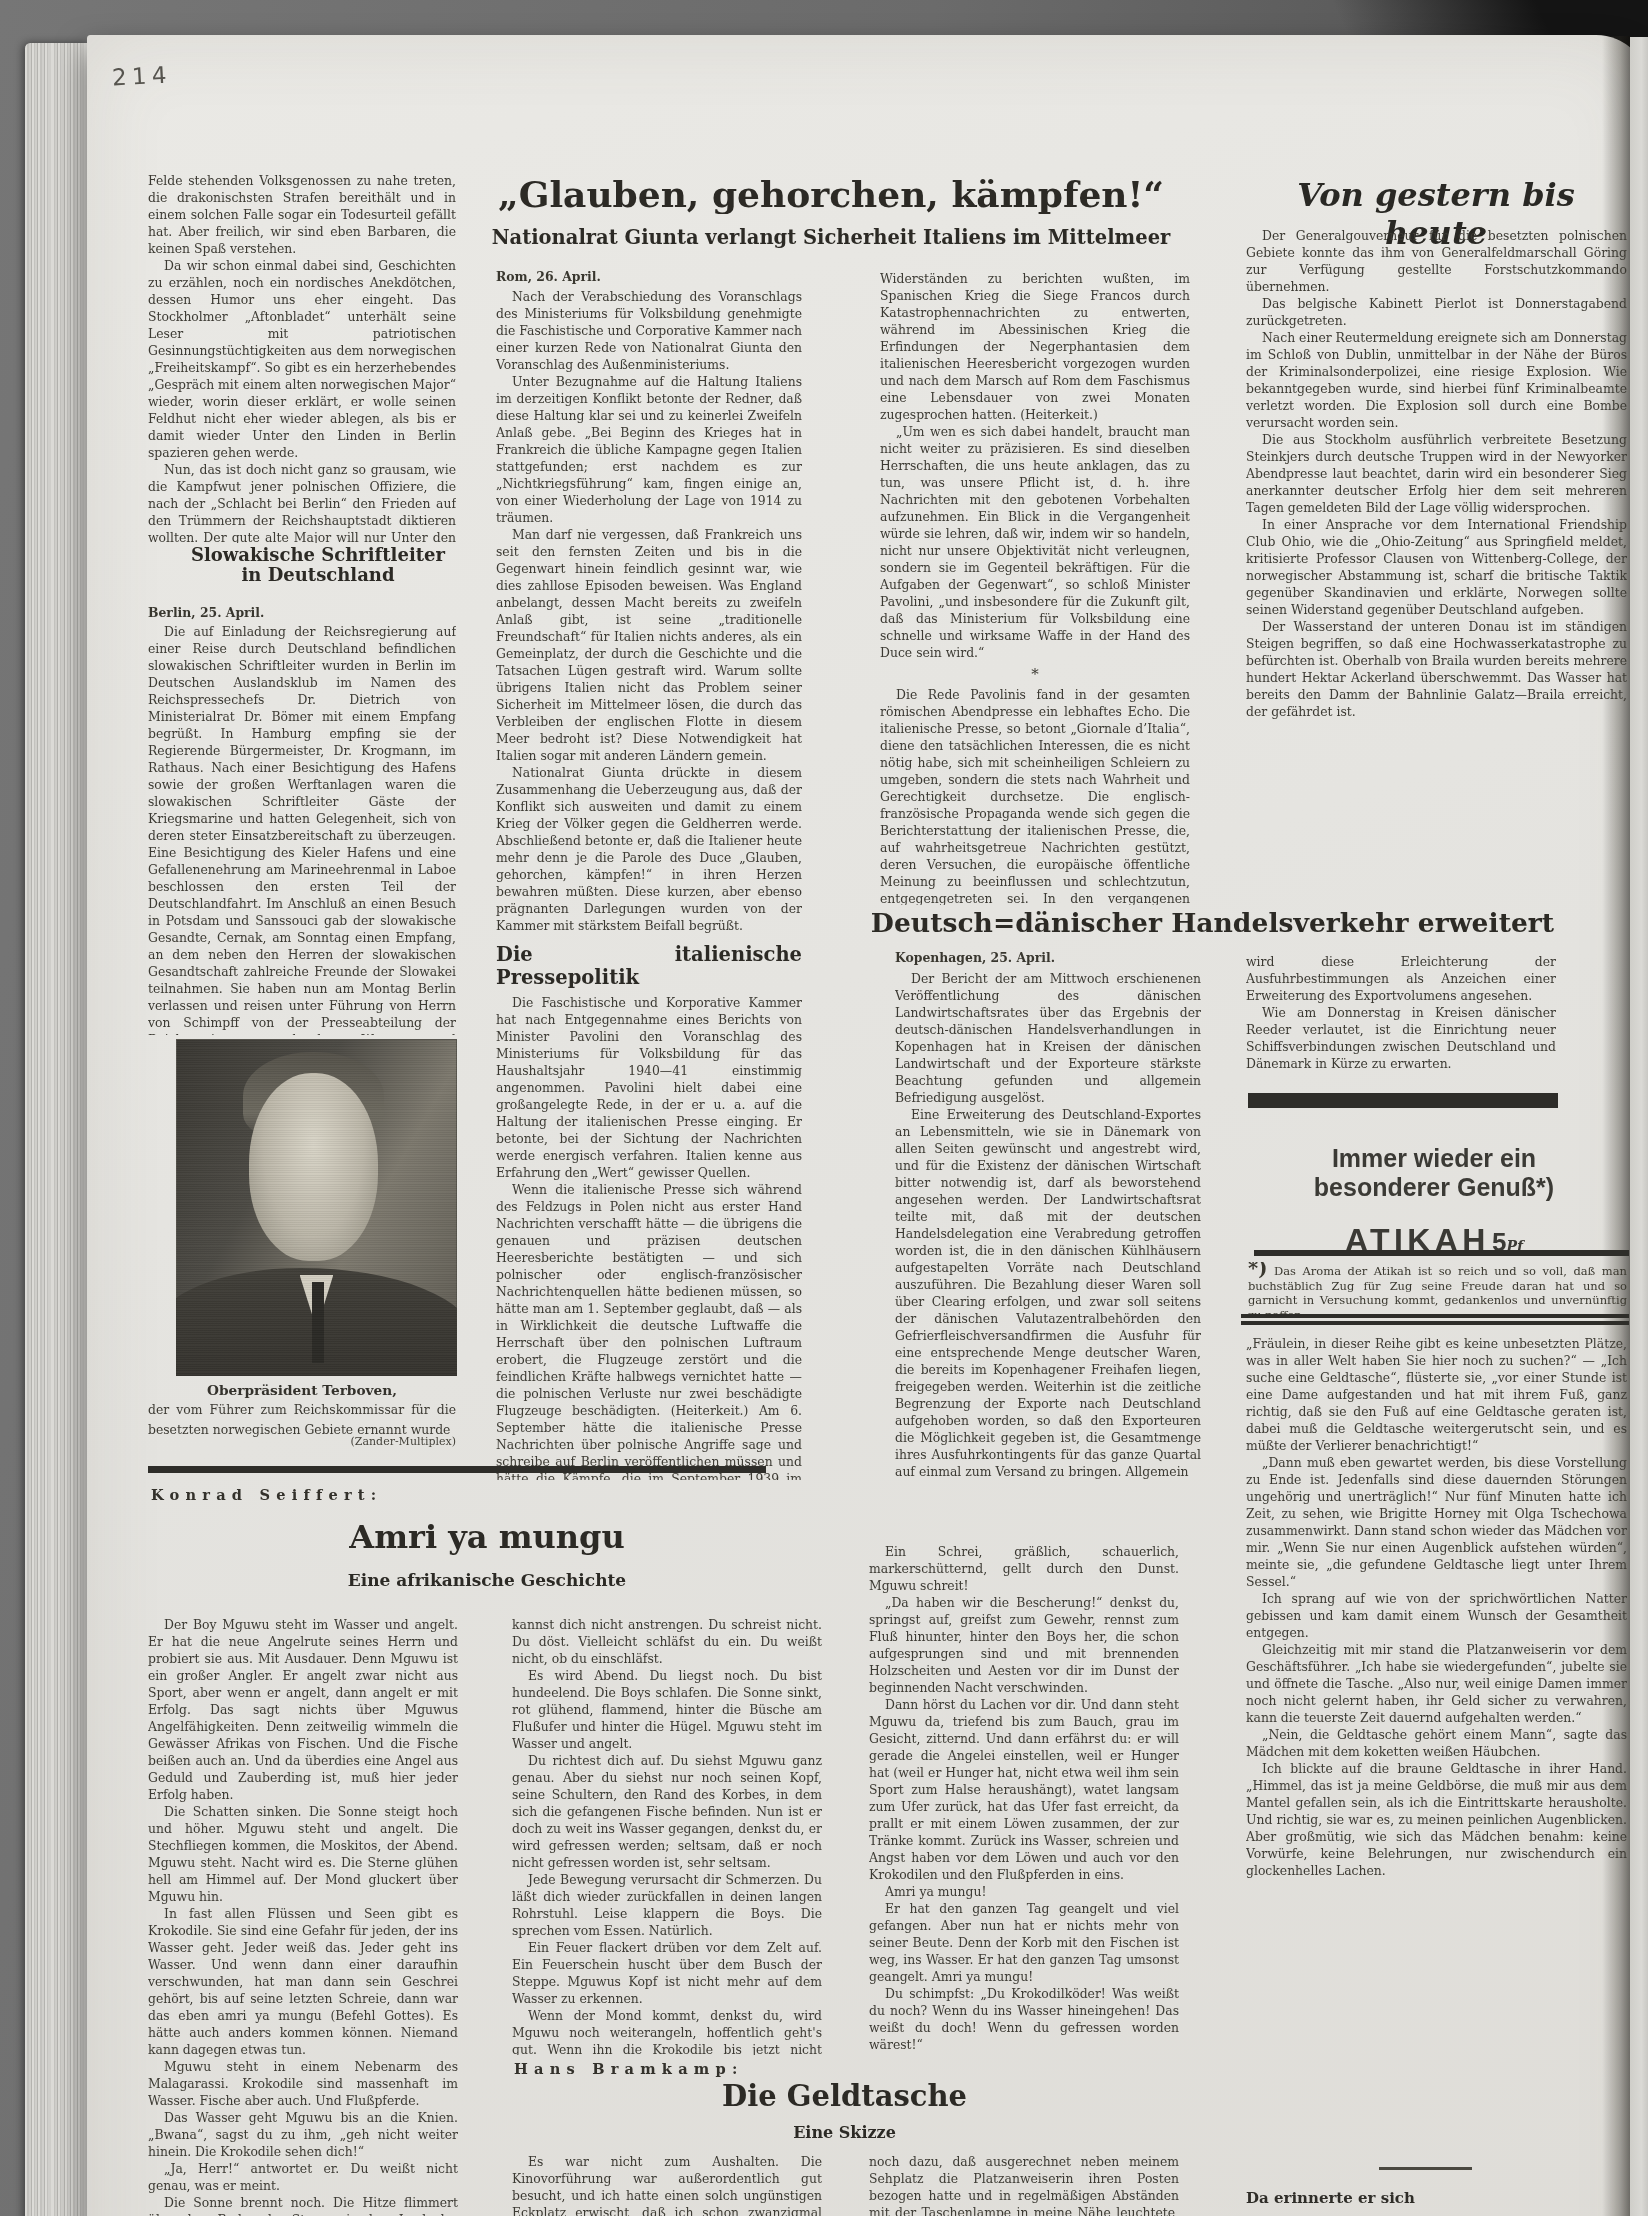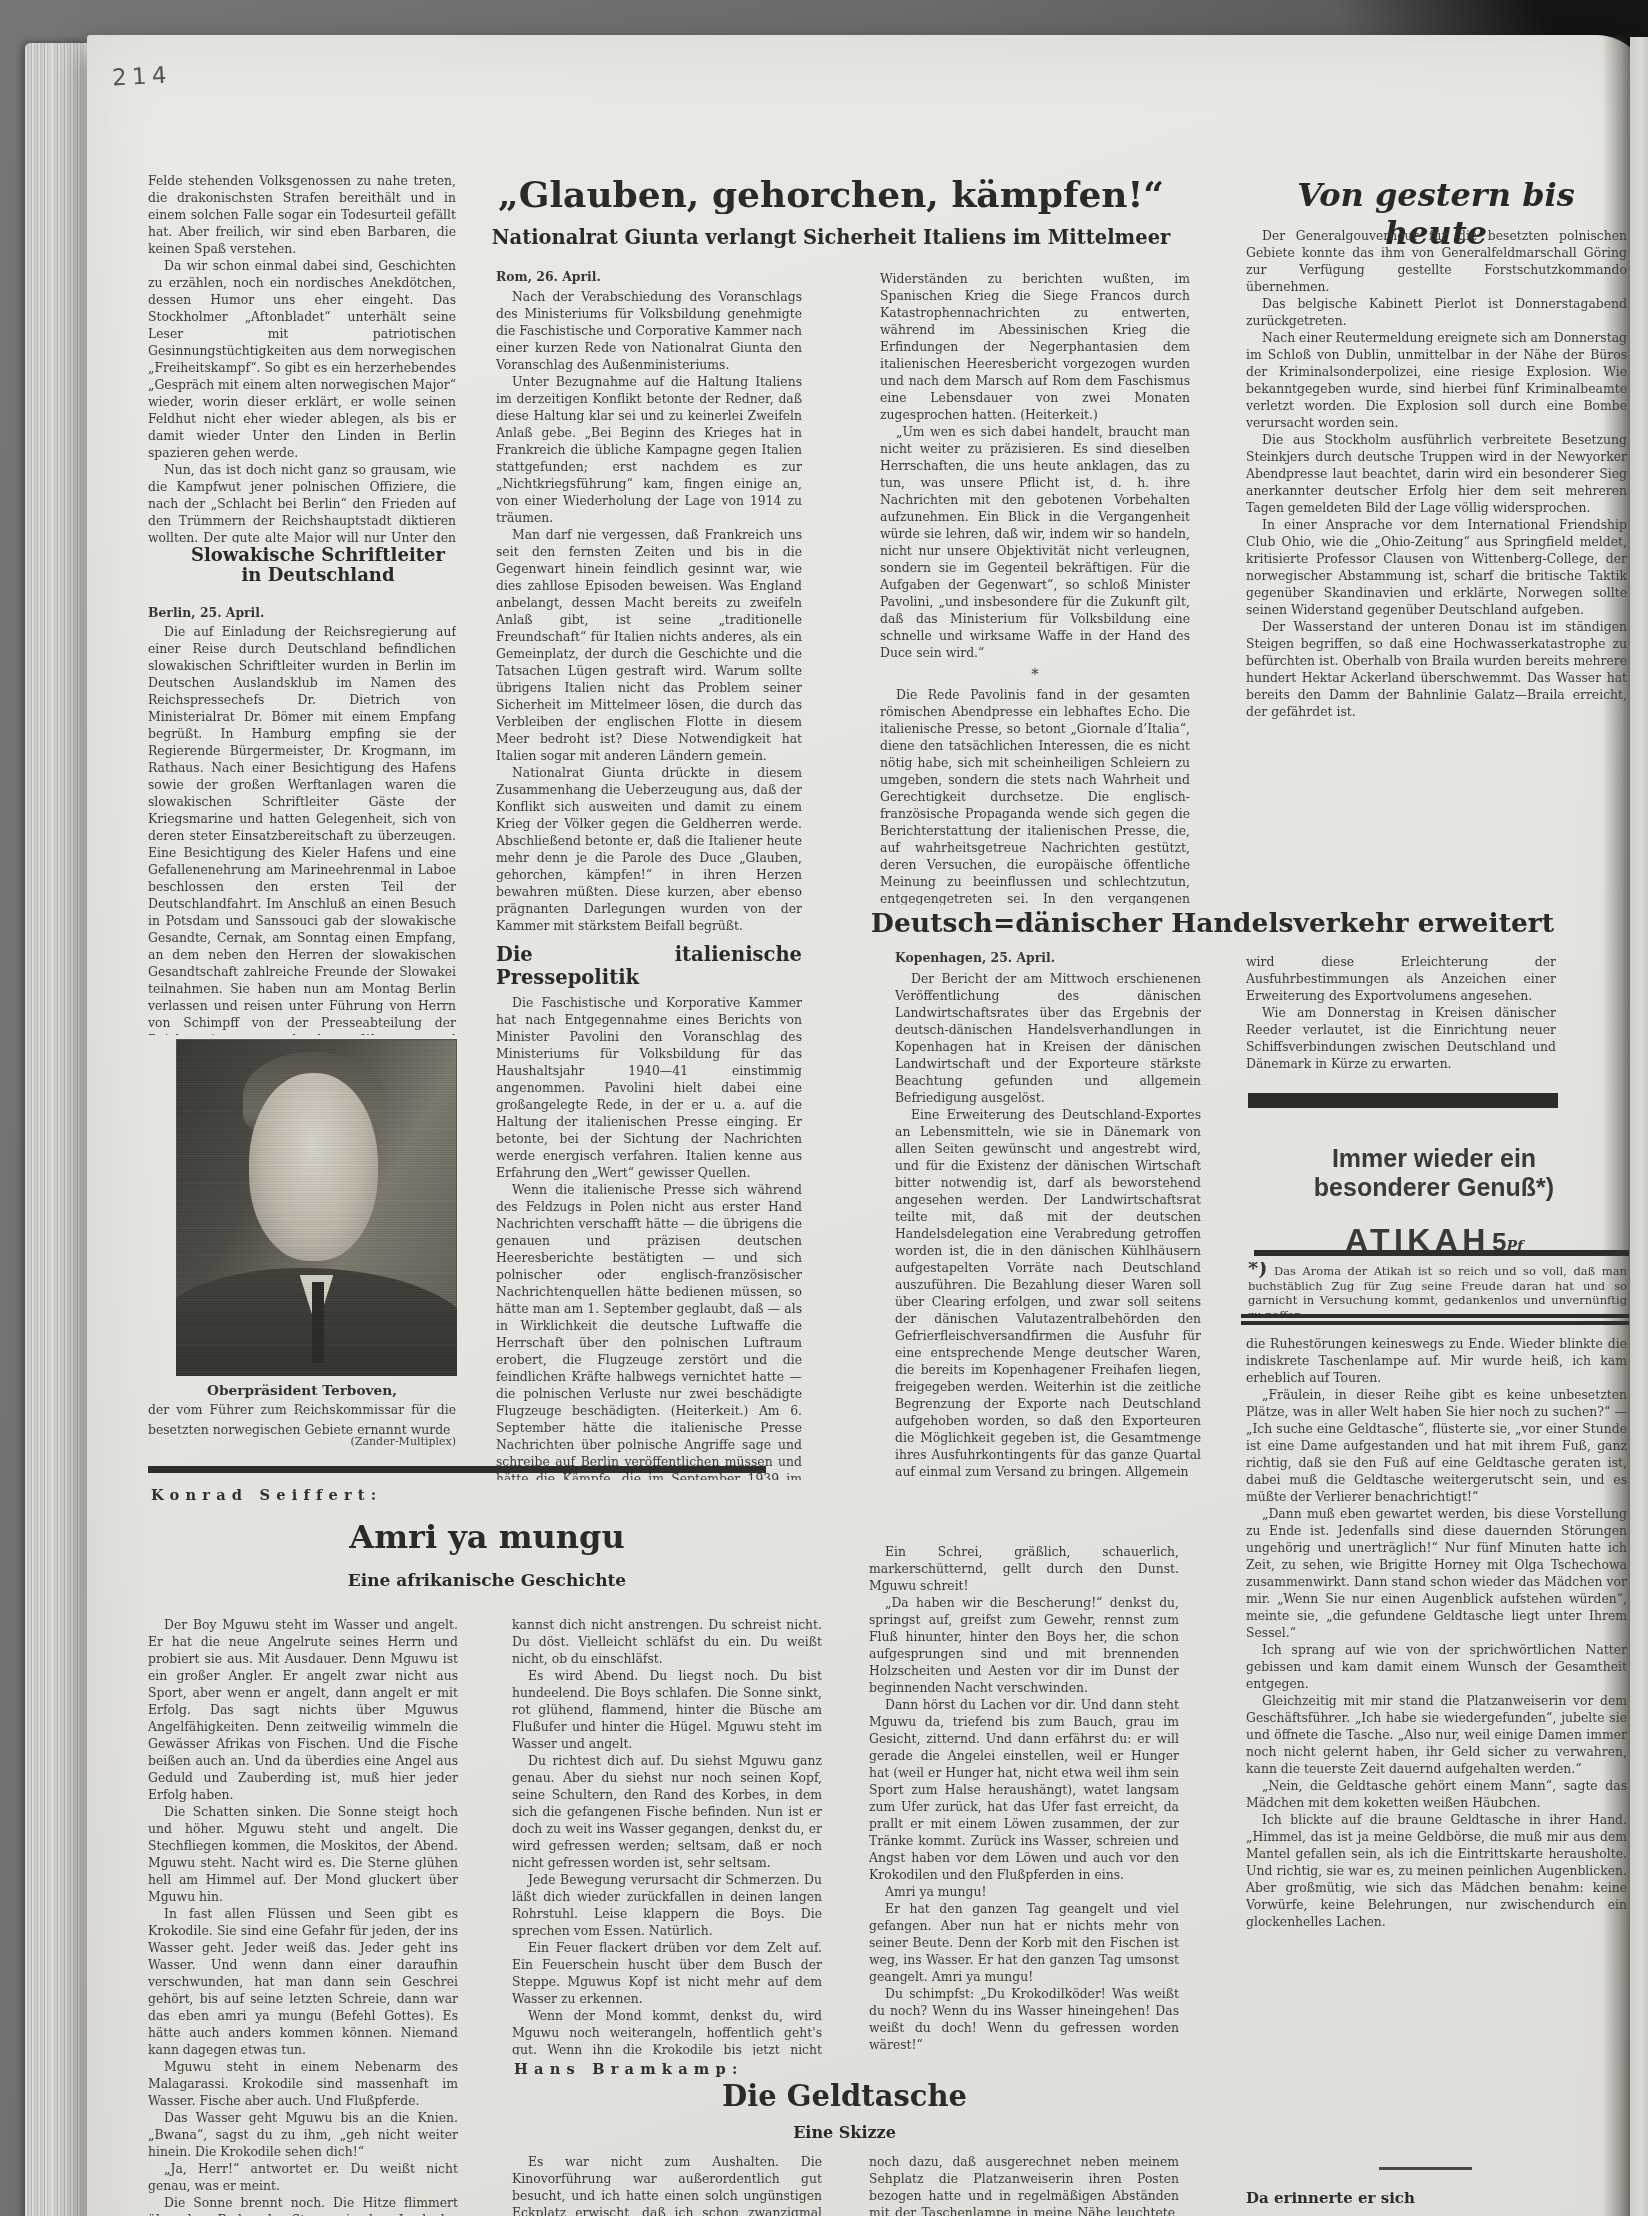--- a/index.html
+++ b/index.html
@@ -171,21 +171,20 @@
   </div>
 </div>
 <div class="abs rule" style="left:1254px;top:1250px;width:375px;height:6.2px;"></div>
 <div class="abs ad-foot" style="left:1248px;top:1262px;width:379px;height:52px;">
   <span class="ad-star">*)</span>
   <span>Das Aroma der Atikah ist so reich und so voll, daß man buchstäblich Zug für Zug seine Freude daran hat und so garnicht in Versuchung kommt, gedankenlos und unvernünftig zu paffen.</span>
 </div>
 <div class="abs double-rule" style="left:1241px;top:1314px;width:388px;"></div>
 
 <div class="abs body-text cont" style="left:1246px;top:1335px;width:381px;height:819px;">
-    <p>die Ruhestörungen keineswegs zu Ende. Wieder blinkte die indiskrete Taschenlampe auf. Mir wurde heiß, ich kam erheblich auf Touren.</p>
     <p>„Fräulein, in dieser Reihe gibt es keine unbesetzten Plätze, was in aller Welt haben Sie hier noch zu suchen?“ — „Ich suche eine Geldtasche“, flüsterte sie, „vor einer Stunde ist eine Dame aufgestanden und hat mit ihrem Fuß, ganz richtig, daß sie den Fuß auf eine Geldtasche geraten ist, dabei muß die Geldtasche weitergerutscht sein, und es müßte der Verlierer benachrichtigt!“</p>
     <p>„Dann muß eben gewartet werden, bis diese Vorstellung zu Ende ist. Jedenfalls sind diese dauernden Störungen ungehörig und unerträglich!“ Nur fünf Minuten hatte ich Zeit, zu sehen, wie Brigitte Horney mit Olga Tschechowa zusammenwirkt. Dann stand schon wieder das Mädchen vor mir. „Wenn Sie nur einen Augenblick aufstehen würden“, meinte sie, „die gefundene Geldtasche liegt unter Ihrem Sessel.“</p>
     <p>Ich sprang auf wie von der sprichwörtlichen Natter gebissen und kam damit einem Wunsch der Gesamtheit entgegen.</p>
     <p>Gleichzeitig mit mir stand die Platzanweiserin vor dem Geschäftsführer. „Ich habe sie wiedergefunden“, jubelte sie und öffnete die Tasche. „Also nur, weil einige Damen immer noch nicht gelernt haben, ihr Geld sicher zu verwahren, kann die teuerste Zeit dauernd aufgehalten werden.“</p>
     <p>„Nein, die Geldtasche gehört einem Mann“, sagte das Mädchen mit dem koketten weißen Häubchen.</p>
     <p>Ich blickte auf die braune Geldtasche in ihrer Hand. „Himmel, das ist ja meine Geldbörse, die muß mir aus dem Mantel gefallen sein, als ich die Eintrittskarte herausholte. Und richtig, sie war es, zu meinen peinlichen Augenblicken. Aber großmütig, wie sich das Mädchen benahm: keine Vorwürfe, keine Belehrungen, nur zwischendurch ein glockenhelles Lachen.</p>
   </div>
 <div class="abs rule-centered" style="left:1379px;top:2167px;width:93px;height:2.7px;position:absolute;"></div>
 <div class="abs" style="left:1246px;top:2189px;width:381px;font-weight:bold;font-size:15px;color:#2f2d28;">Da erinnerte er sich</div>
 <div class="abs body-text" style="left:1246px;top:2215px;width:381px;height:124px;">

